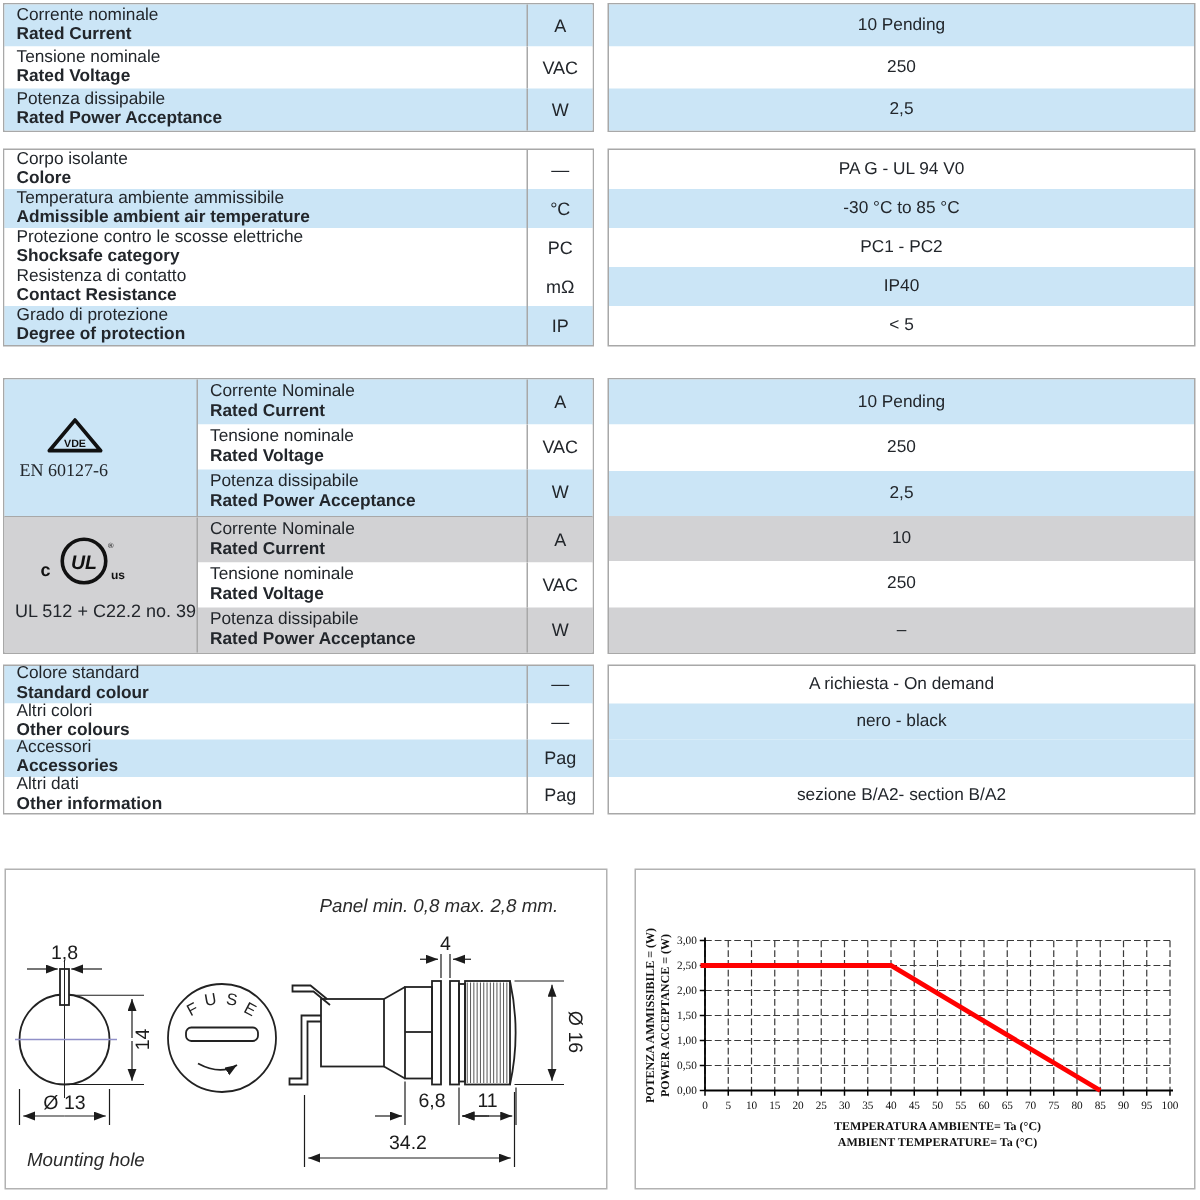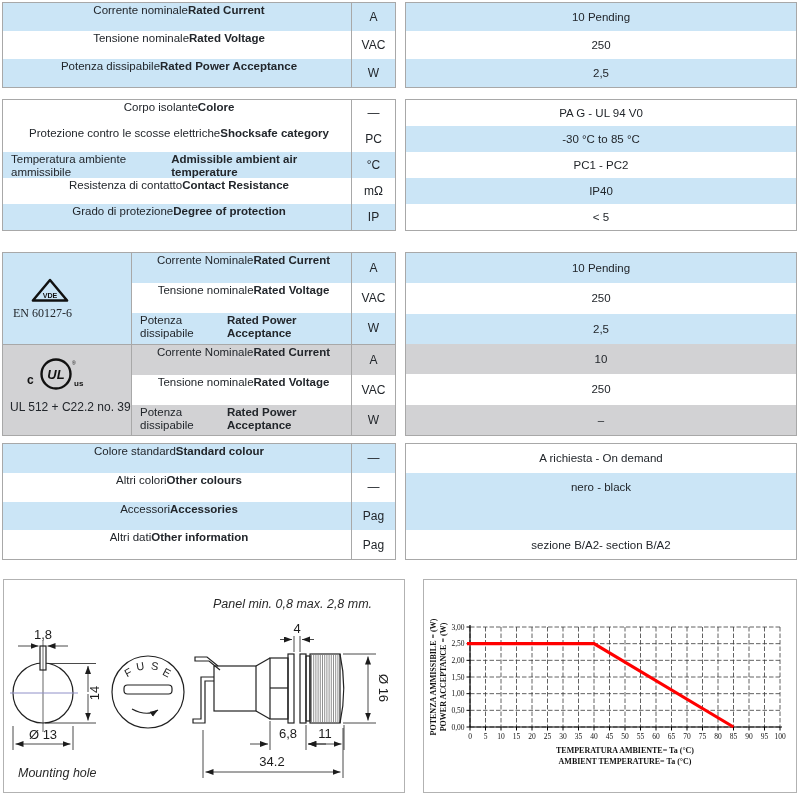--- a/index.html
+++ b/index.html
@@ -7,21 +7,21 @@
   .page{position:relative;width:800px;height:800px;background:#fff;overflow:hidden;
         --blue:#cbe5f6;--gray:#d2d2d4;--border:#a8a8a8;--txt:#22262b;color:var(--txt);}
   .bandsec{position:absolute;left:0;width:800px;}
   .box{position:absolute;border:1px solid var(--border);box-sizing:border-box;display:flex;flex-direction:column;background:#fff;}
   .left-box{left:2px;width:394px;top:0;bottom:0;}
   .right-box{left:405px;width:392px;top:0;bottom:0;}
   .band-blue{background:var(--blue);}
   .band-white{background:#ffffff;}
   .band-gray{background:var(--gray);}
   .spec-row{flex:1;display:flex;min-height:0;}
-  .spec-label{flex:1;display:flex;flex-direction:row;justify-content:center;padding:1px 4px 1px 8px;line-height:1.13;}
+  .spec-label{flex:1;display:flex;flex-direction:column;justify-content:center;padding:1px 4px 1px 8px;line-height:1.13;}
   .it{font-size:11.5px;}
   .en{font-size:11.5px;font-weight:bold;}
   .unit-cell{width:44px;border-left:1px solid var(--border);display:flex;align-items:center;justify-content:center;font-size:12px;box-sizing:border-box;}
   .val-row{flex:1;display:flex;align-items:center;justify-content:center;font-size:11.5px;}
   
   .appr-group{flex:1;display:flex;min-height:0;}
   .appr-group + .appr-group{border-top:1px solid var(--border);}
   .logo-cell{width:129px;border-right:1px solid var(--border);position:relative;box-sizing:border-box;}
   .appr-rows{flex:1;display:flex;flex-direction:column;min-height:0;}
   .std-text{position:absolute;left:10px;font-size:12px;white-space:nowrap;}
@@ -71,33 +71,33 @@
 
   <div class="bandsec" style="top:99px;height:132px;">
     <div class="box left-box" id="general-left">
         <div class="spec-row band-white">
           <div class="spec-label">
             <div class="it">Corpo isolante</div>
             <div class="en">Colore</div>
           </div>
           <div class="unit-cell">—</div>
         </div>
+        <div class="spec-row band-blue">
+          <div class="spec-label">
+            <div class="it">Temperatura ambiente ammissibile</div>
+            <div class="en">Admissible ambient air temperature</div>
+          </div>
+          <div class="unit-cell">°C</div>
+        </div>
         <div class="spec-row band-white">
           <div class="spec-label">
             <div class="it">Protezione contro le scosse elettriche</div>
             <div class="en">Shocksafe category</div>
           </div>
           <div class="unit-cell">PC</div>
-        </div>
-        <div class="spec-row band-blue">
-          <div class="spec-label">
-            <div class="it">Temperatura ambiente ammissibile</div>
-            <div class="en">Admissible ambient air temperature</div>
-          </div>
-          <div class="unit-cell">°C</div>
         </div>
         <div class="spec-row band-white">
           <div class="spec-label">
             <div class="it">Resistenza di contatto</div>
             <div class="en">Contact Resistance</div>
           </div>
           <div class="unit-cell">mΩ</div>
         </div>
         <div class="spec-row band-blue">
           <div class="spec-label">
@@ -189,21 +189,21 @@
     <div class="box right-box" id="appr-right">
         <div class="val-row band-blue">10 Pending</div>
         <div class="val-row band-white">250</div>
         <div class="val-row band-blue">2,5</div>
         <div class="val-row band-gray">10</div>
         <div class="val-row band-white">250</div>
         <div class="val-row band-gray">–</div>
       </div>
   </div>
 
-  <div class="bandsec" style="top:443px;height:117px;">
+  <div class="bandsec" style="top:443px;height:100px;">
     <div class="box left-box" id="other-left">
         <div class="spec-row band-blue">
           <div class="spec-label">
             <div class="it">Colore standard</div>
             <div class="en">Standard colour</div>
           </div>
           <div class="unit-cell">—</div>
         </div>
         <div class="spec-row band-white">
           <div class="spec-label">

